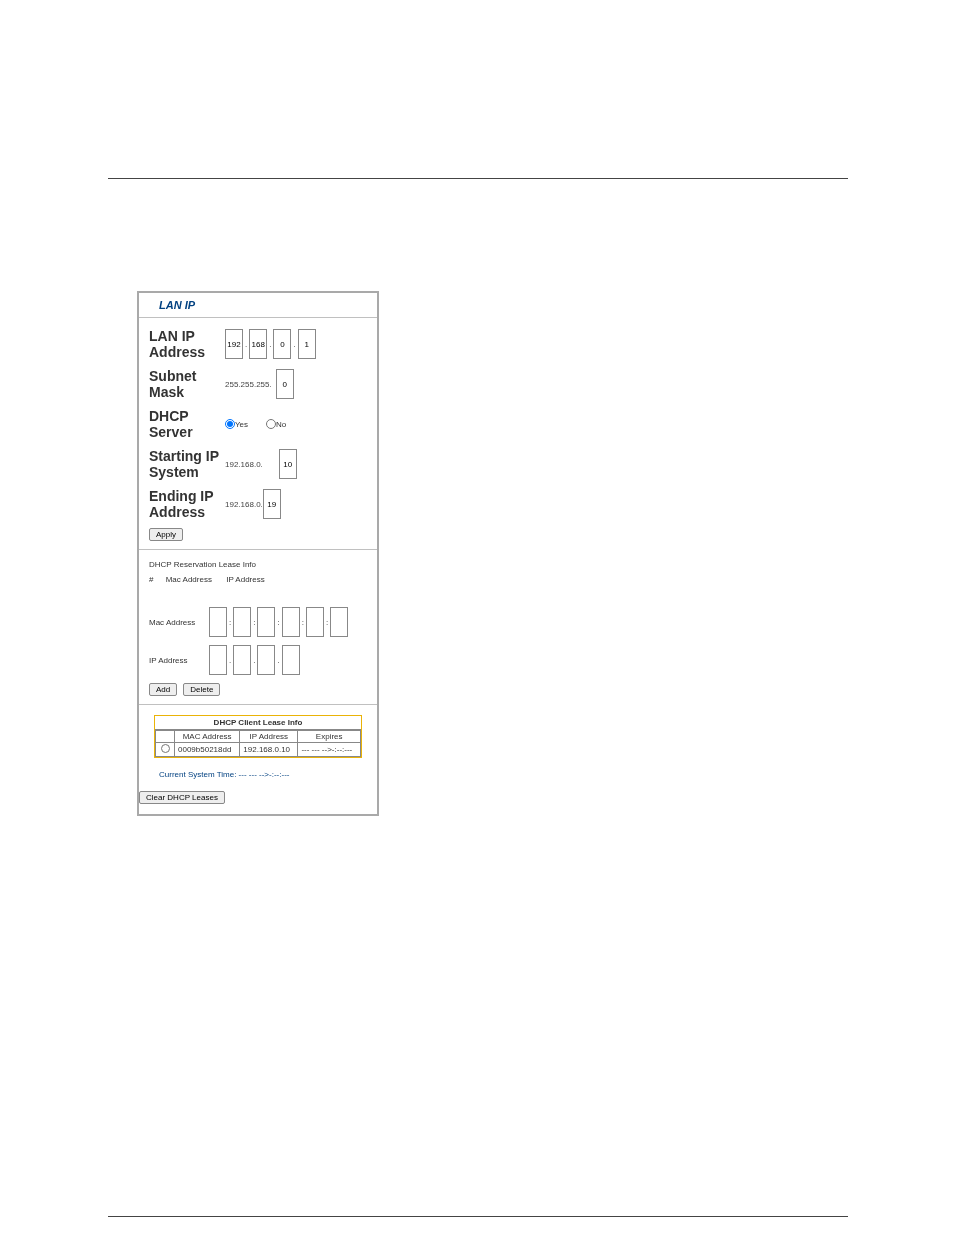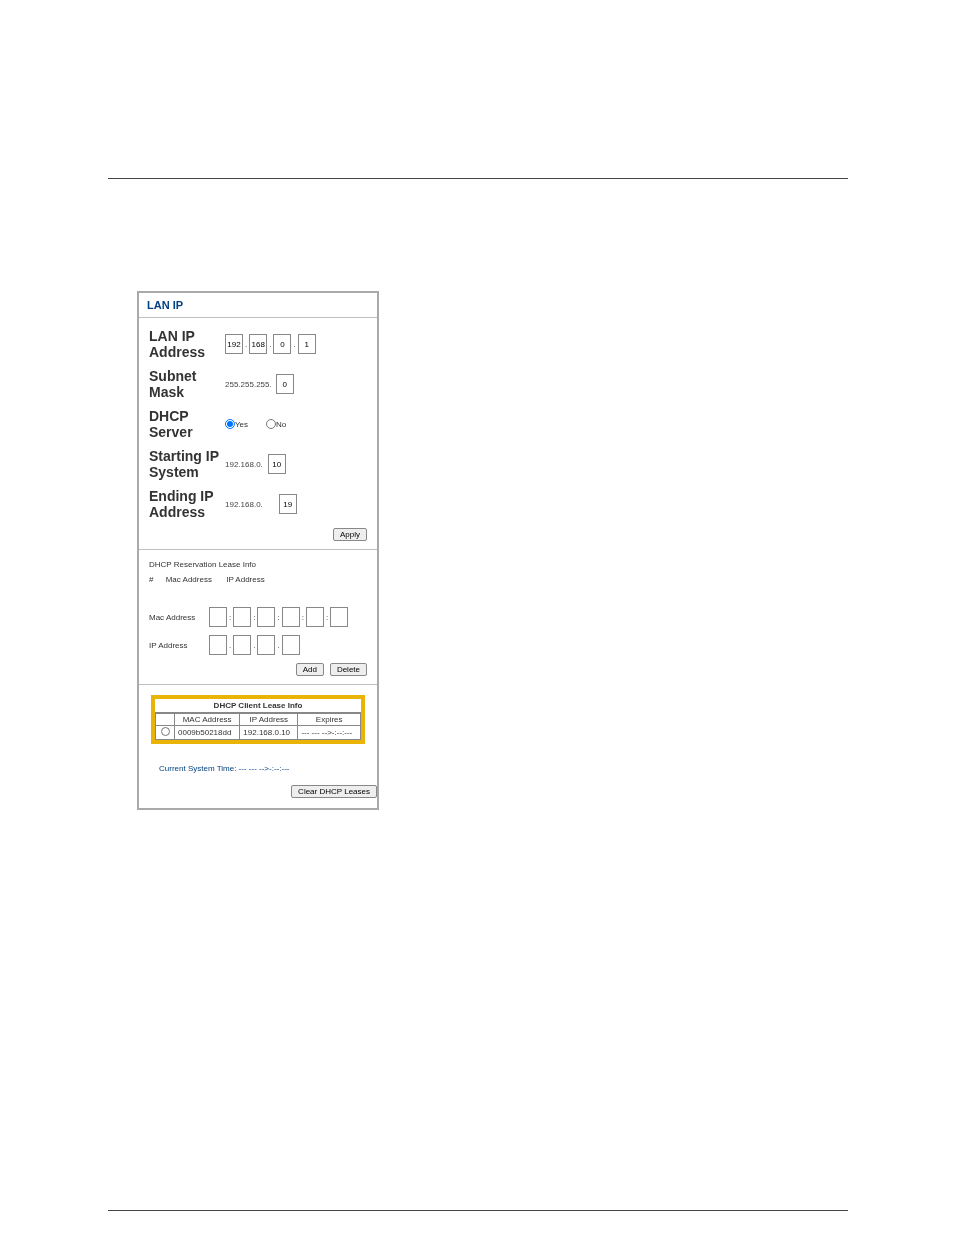--- a/index.html
+++ b/index.html
@@ -24,21 +24,22 @@
     margin-left: 137px;
     margin-top: 112px;
     border: 2px solid #a9a9a9;
     background: #fff;
     padding: 6px 0 10px 0;
   }
   .panel-title {
     color: #004080;
     font-weight: bold;
     font-size: 11px;
-    padding: 0 8px 2px 8px;
+    padding: 0 8px 2px 20px;
+    font-style: italic;
   }
   .hr-inner {
     border: none;
     border-top: 1px solid #c0c0c0;
     margin: 4px 0 10px 0;
   }
   .section {
     padding: 0 10px;
     font-size: 8px;
     color: #333;
@@ -49,21 +50,21 @@
     margin-bottom: 8px;
   }
   .label {
     width: 76px;
     font-size: 14px;
     font-weight: bold;
     color: #333;
   }
   .ip-octet, .mac-octet {
     width: 18px;
-    height: 20px;
+    height: 30px;
     font-size: 8px;
     text-align: center;
     border: 1px solid #888;
     padding: 0;
     margin: 0;
     box-sizing: border-box;
   }
   .static-text {
     font-size: 8px;
     color: #444;
@@ -80,21 +81,21 @@
   .btn {
     font-size: 8px;
     padding: 1px 6px;
     border: 1px solid #888;
     background: #eee;
     border-radius: 2px;
     cursor: pointer;
   }
   .btn-row {
     display:flex;
-    justify-content:flex-end;
+    justify-content:flex-start;
     gap:6px;
     margin: 6px 0 8px 0;
   }
   .res-head {
     font-size: 8px;
     font-weight: normal;
     color: #333;
     margin: 4px 0 6px 0;
   }
   .res-cols {
@@ -103,22 +104,22 @@
     margin-bottom: 23px;
   }
   .res-cols span:first-child { margin-right: 10px; }
   .res-label {
     width: 60px;
     font-size: 8px;
     color: #333;
   }
   .client-wrap {
     width: 206px;
-    margin: 2px auto 16px auto;
-    border: 4px solid #eab308;
+    margin: 2px auto 8px auto;
+    border: 1px solid #eab308;
   }
   .client-title {
     text-align: center;
     font-size: 8px;
     font-weight: bold;
     padding: 2px 0;
     color: #333;
     border-bottom: 1px solid #888;
   }
   .client-table {
@@ -178,27 +179,27 @@
       </label>
       <label class="radio">
         <input type="radio" name="dhcp" style="">
         <span>No</span>
       </label>
     </div>
 
     <div class="row">
       <span class="label">Starting IP System</span>
       <span class="static-text">192.168.0.</span>
-      <input class="ip-octet" style="margin-left: 5px;" value="10">
+      <input class="ip-octet" style="margin-left: 16px;" value="10">
     </div>
 
     <div class="row">
       <span class="label">Ending IP Address</span>
       <span class="static-text">192.168.0.</span>
-      <input class="ip-octet" style="margin-left: 16px;" value="19">
+      <input class="ip-octet" style="margin-left: 0;" value="19">
     </div>
 
     <div class="btn-row">
       <button class="btn">Apply</button>
     </div>
   </div>
 
   <hr class="hr-inner">
 
   <div class="section">

